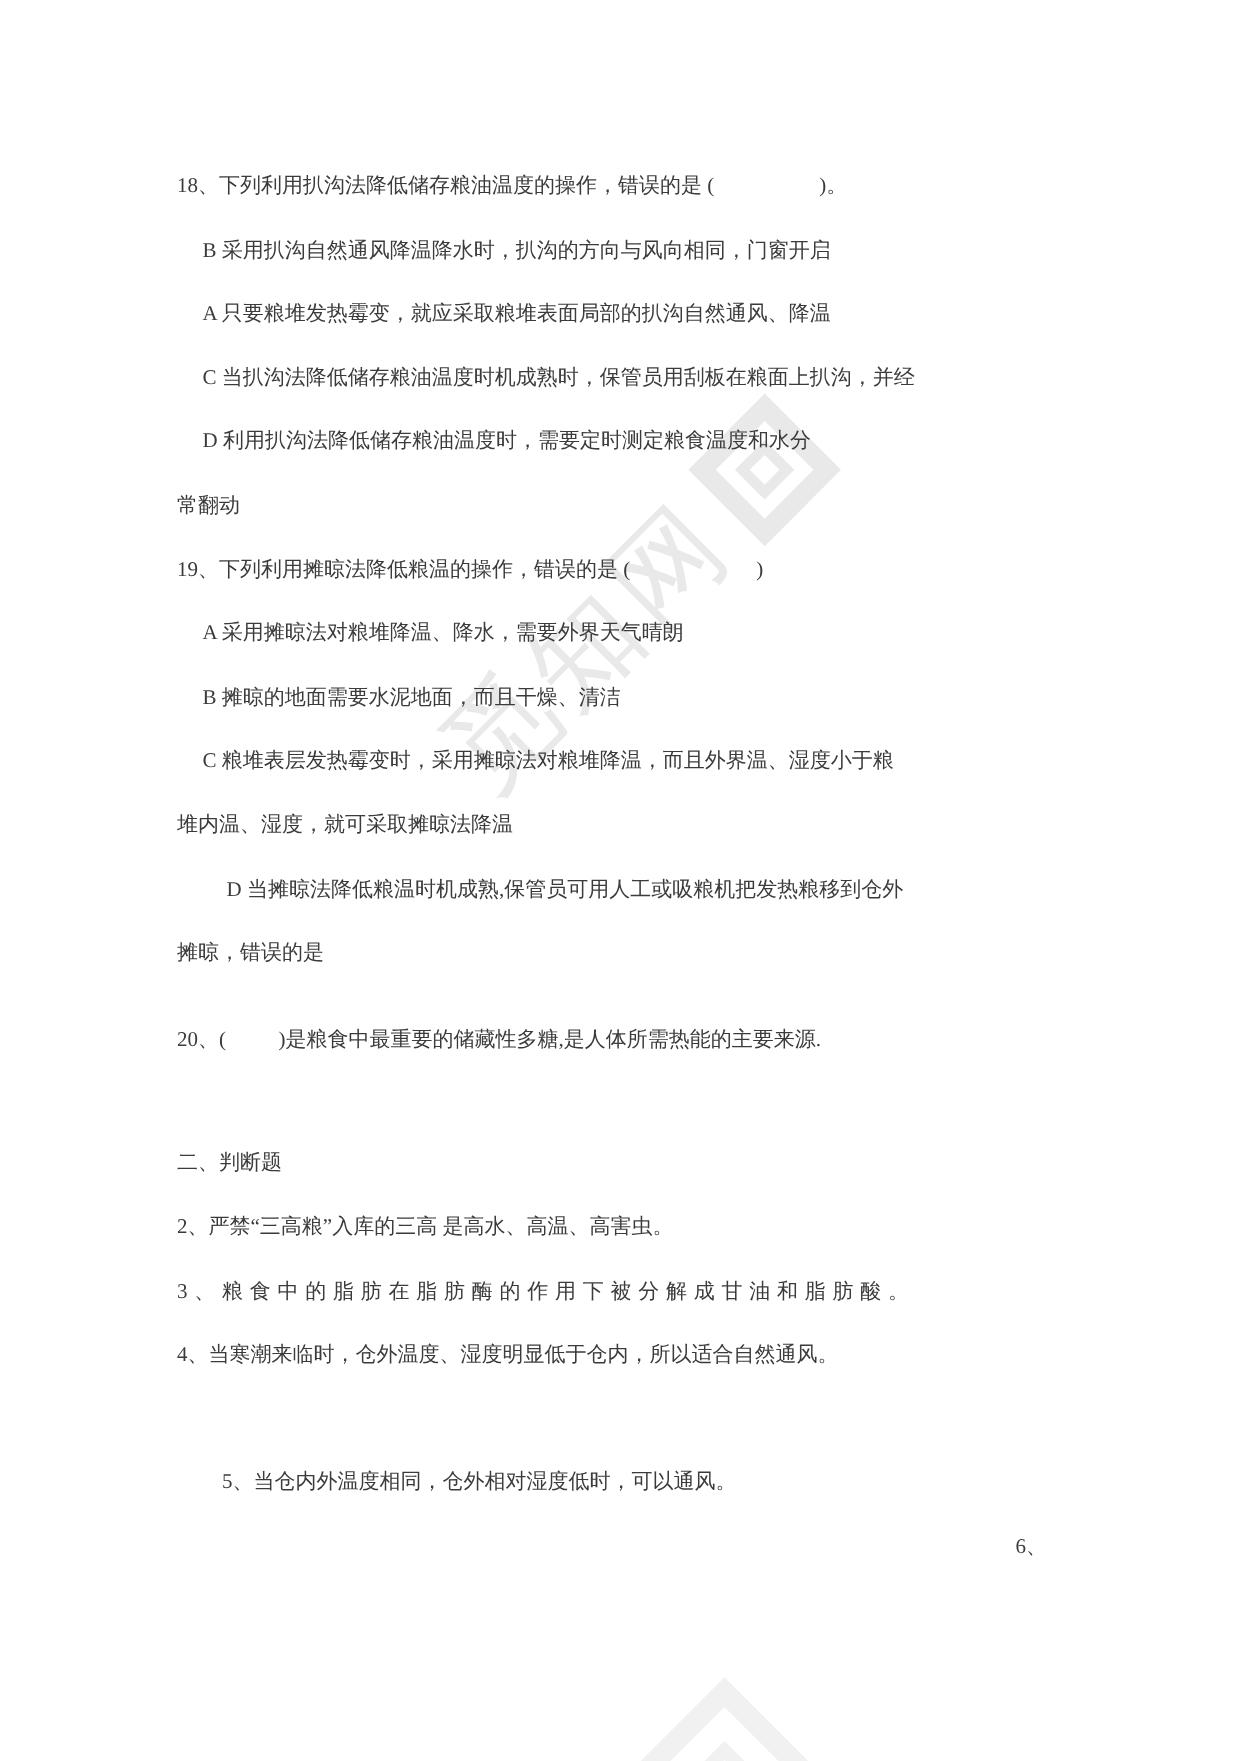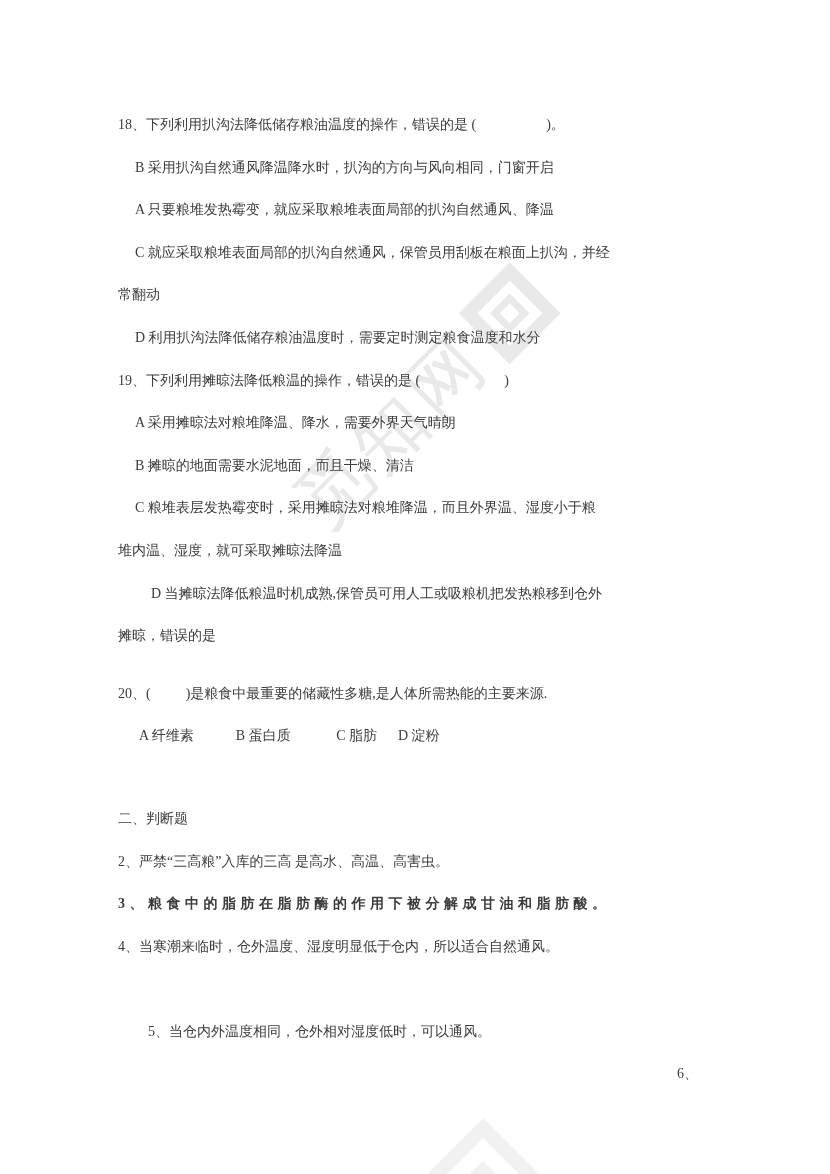--- a/index.html
+++ b/index.html
@@ -21,21 +21,21 @@
     height:42.6px;
     line-height:42.6px;
     white-space:pre;
   }
   .indent-opt{padding-left:17px;}
   .indent-opt20{padding-left:21px;}
   .indent-d{padding-left:33px;}
   .indent-5{padding-left:9px;}
   .gap-q20{margin-top:15px;}
   .gap-section{margin-top:40px;}
-  .spread{letter-spacing:4.5px;font-weight:bold;}
+  .spread{letter-spacing:4.5px;}
   .item6{
     position:absolute;
     left:559px;
     white-space:pre;
   }
   .line-rel{position:relative;}
 
   
   .watermark{
     position:absolute;
@@ -96,32 +96,31 @@
     </span>
   </div>
   <div class="watermark-bottom">
     <span class="watermark-bottom-inner"></span>
   </div>
 
   <div class="content">
     <div class="line">18、下列利用扒沟法降低储存粮油温度的操作，错误的是 (                    )。</div>
     <div class="line indent-opt">B 采用扒沟自然通风降温降水时，扒沟的方向与风向相同，门窗开启</div>
     <div class="line indent-opt">A 只要粮堆发热霉变，就应采取粮堆表面局部的扒沟自然通风、降温</div>
-    <div class="line indent-opt">C 就应采取粮堆表面局部的扒沟自然通风，保管员用刮板在粮面上扒沟，并经</div>
+    <div class="line indent-opt">C 当扒沟法降低储存粮油温度时机成熟时，保管员用刮板在粮面上扒沟，并经</div>
+    <div class="line indent-opt">D 利用扒沟法降低储存粮油温度时，需要定时测定粮食温度和水分</div>
     <div class="line">常翻动</div>
-    <div class="line indent-opt">D 利用扒沟法降低储存粮油温度时，需要定时测定粮食温度和水分</div>
     <div class="line">19、下列利用摊晾法降低粮温的操作，错误的是 (                        )</div>
     <div class="line indent-opt">A 采用摊晾法对粮堆降温、降水，需要外界天气晴朗</div>
     <div class="line indent-opt">B 摊晾的地面需要水泥地面，而且干燥、清洁</div>
     <div class="line indent-opt">C 粮堆表层发热霉变时，采用摊晾法对粮堆降温，而且外界温、湿度小于粮</div>
     <div class="line">堆内温、湿度，就可采取摊晾法降温</div>
     <div class="line indent-d">D 当摊晾法降低粮温时机成熟,保管员可用人工或吸粮机把发热粮移到仓外</div>
     <div class="line">摊晾，错误的是</div>
     <div class="line gap-q20">20、(          )是粮食中最重要的储藏性多糖,是人体所需热能的主要来源.</div>
-    <div class="line indent-opt20">A 纤维素            B 蛋白质             C 脂肪      D 淀粉</div>
     <div class="line gap-section">二、判断题</div>
     <div class="line">2、严禁“三高粮”入库的三高 是高水、高温、高害虫。</div>
     <div class="line spread">3、粮食中的脂肪在脂肪酶的作用下被分解成甘油和脂肪酸。</div>
     <div class="line">4、当寒潮来临时，仓外温度、湿度明显低于仓内，所以适合自然通风。</div>
     <div class="line indent-5 line-rel">
       <span>5、当仓内外温度相同，仓外相对湿度低时，可以通风。</span>
       <span class="item6">6、</span>
     </div>
   </div>
 

